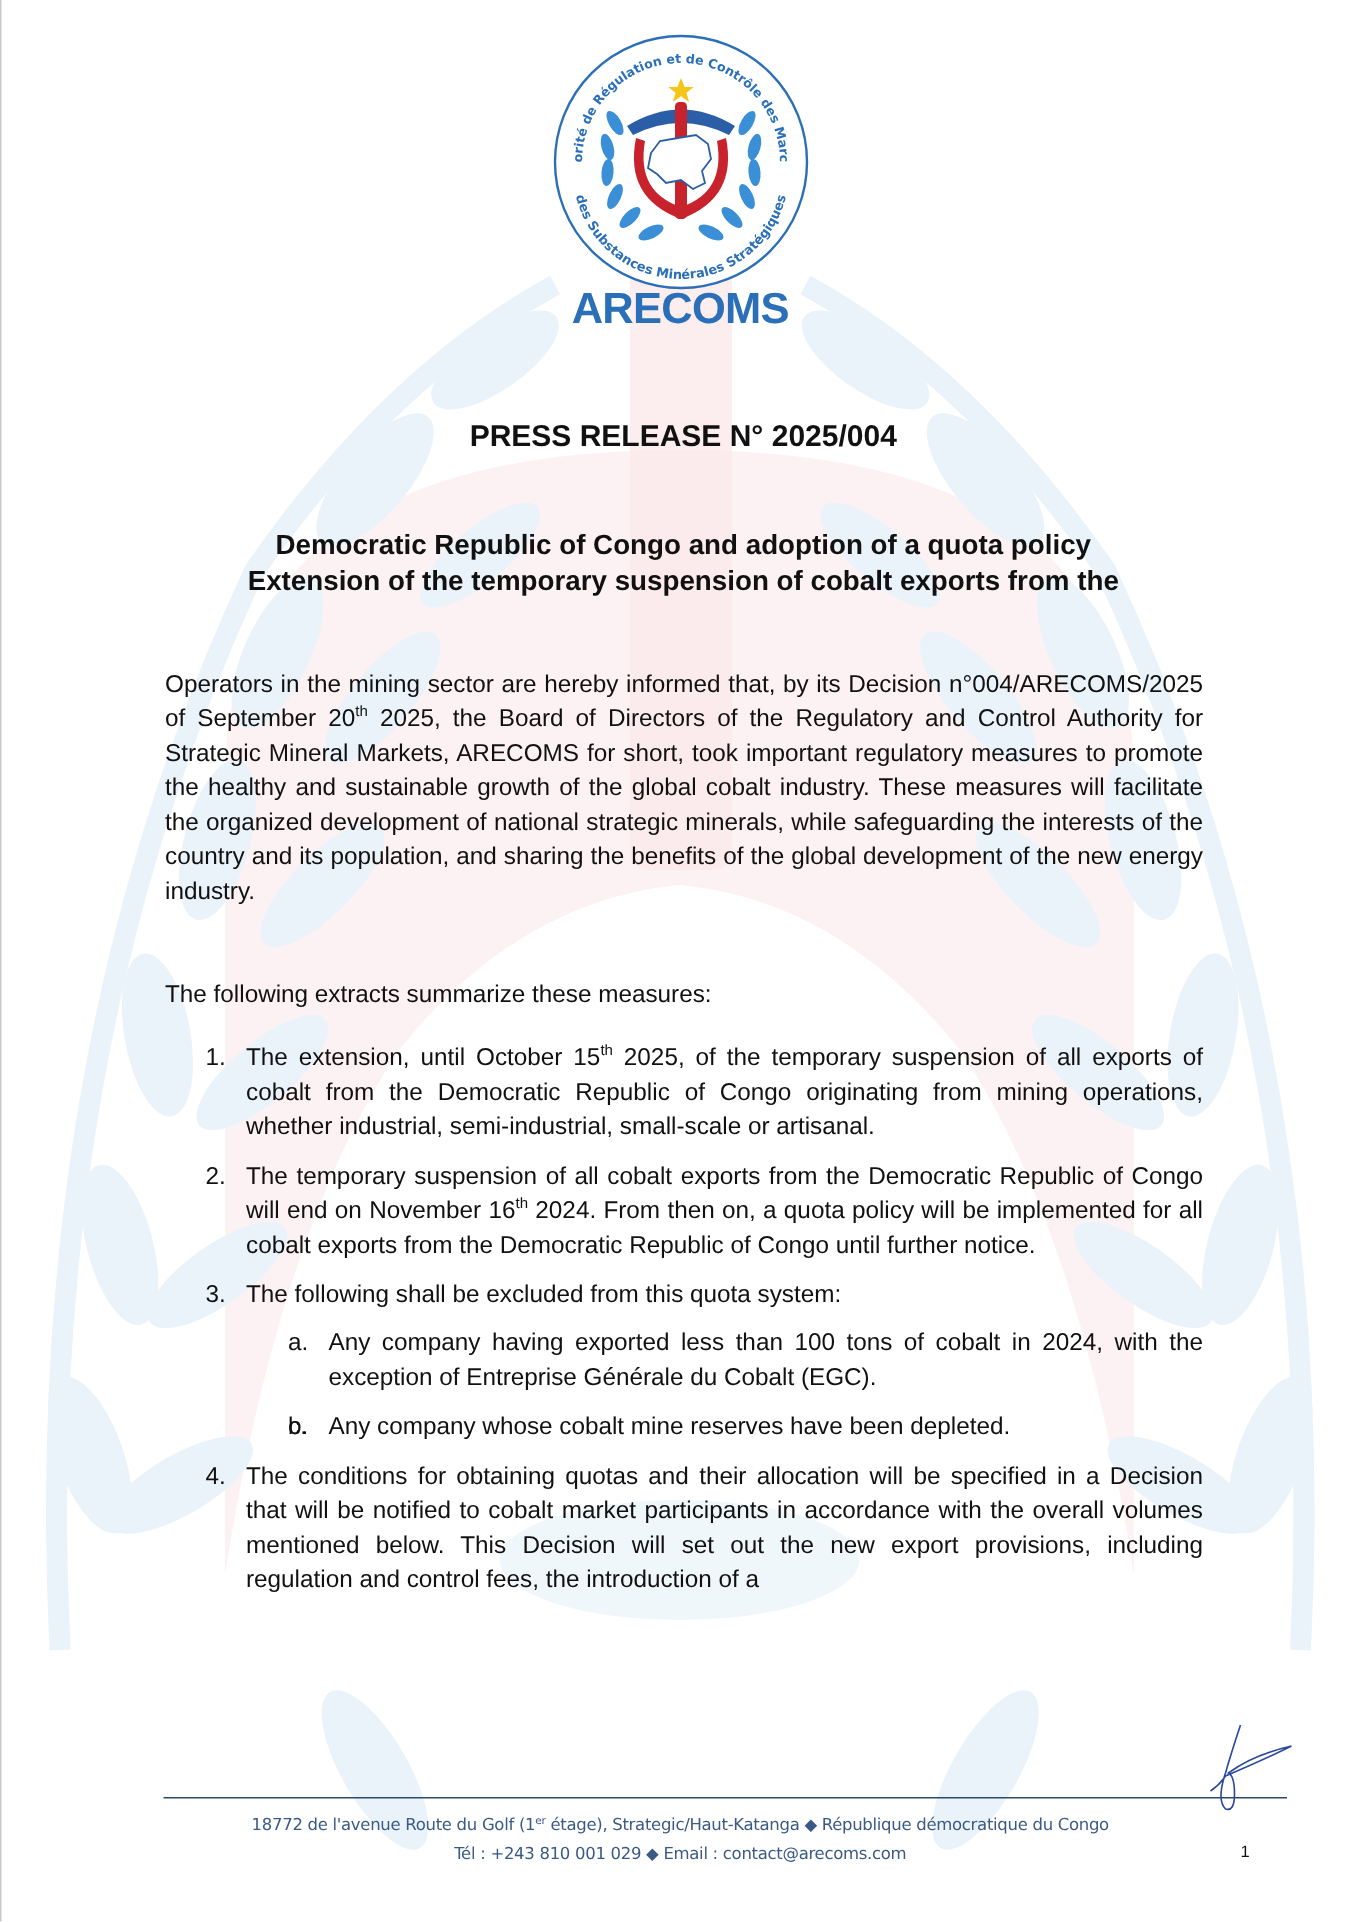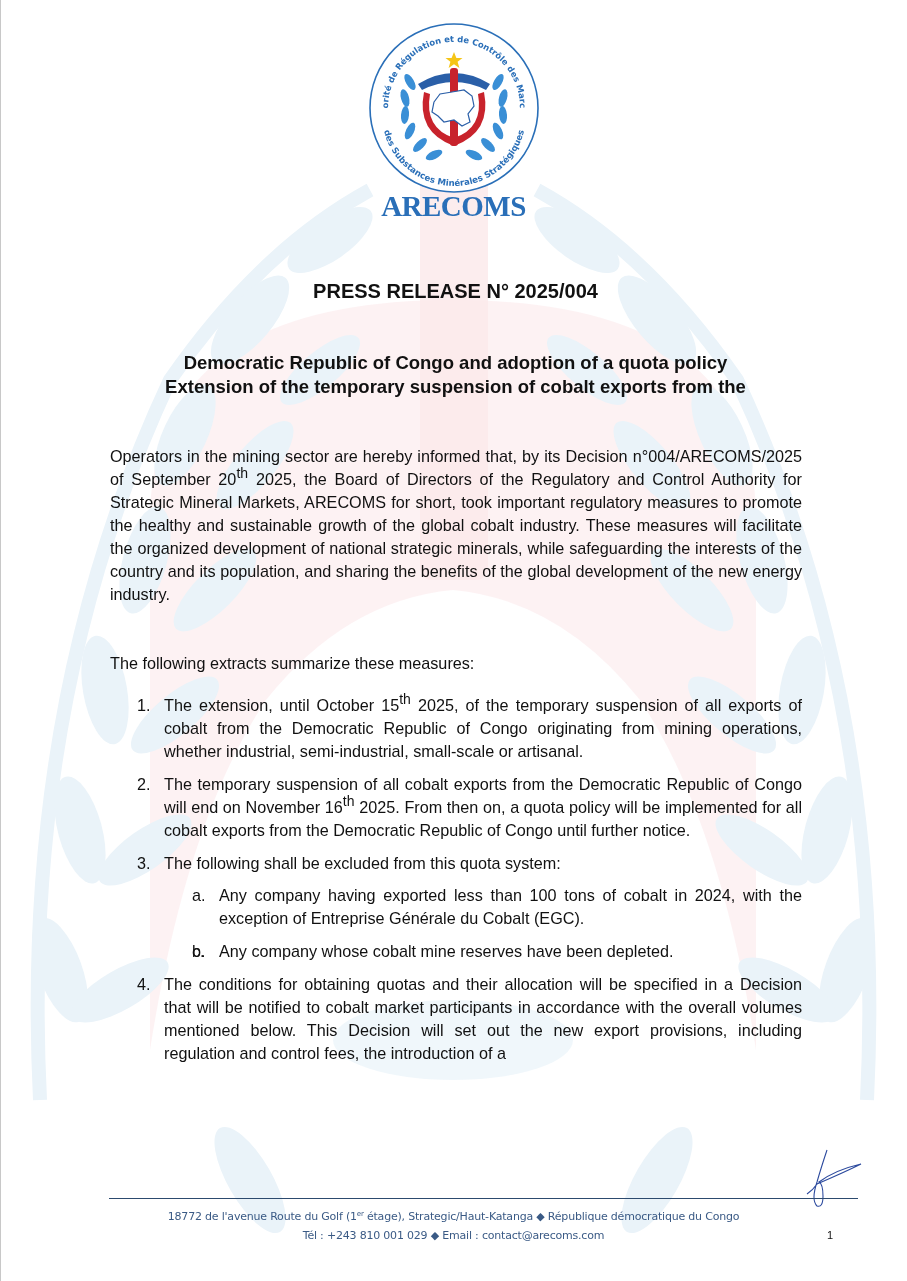--- a/index.html
+++ b/index.html
@@ -9,38 +9,38 @@
     font-family: "Liberation Sans", sans-serif;
     color: #111111;
   }
   .page-edge { position: absolute; left: 0; top: 0; width: 1px; height: 1281px; background: #c8c8c8; }
   .watermark { position: absolute; left: 0; top: 0; width: 907px; height: 1281px; z-index: 0; }
   .content { position: absolute; left: 0; top: 0; width: 907px; height: 1281px; z-index: 1; }
 
   .logo { position: absolute; left: 368px; top: 22px; width: 172px; height: 172px; }
   .brand {
     position: absolute; left: 0; width: 907px; top: 190px; text-align: center;
-    font-family: Liberation Serif, serif; font-weight: bold; font-size: 29px;
+    font-family: Liberation Sans, sans-serif; font-weight: bold; font-size: 29px;
     letter-spacing: -0.5px; color: #2a6fb8;
   }
   .release-no {
     position: absolute; left: 0; width: 911px; top: 280px; text-align: center;
     font-weight: bold; font-size: 20px; color: #111;
   }
   .headline {
     position: absolute; left: 60px; width: 791px; top: 351px; text-align: center;
     font-weight: bold; font-size: 18.5px; line-height: 24px; color: #111;
   }
   .para {
     position: absolute; left: 110px; width: 692px; text-align: justify;
     font-size: 16.2px; line-height: 23px; color: #111;
   }
   .intro { top: 445px; }
   .lead { top: 652px; }
-  sup { font-size: 14px; line-height: 0; vertical-align: 7px; }
+  sup { font-size: 10px; line-height: 0; vertical-align: 7px; }
 
   .list { position: absolute; left: 137px; width: 665px; top: 694px; }
   .item { position: relative; padding-left: 27px; font-size: 16.2px; line-height: 23px; text-align: justify; margin-bottom: 10px; }
   .item .num { position: absolute; left: 0; top: 0; }
   .sublist { margin-top: 9px; }
   .subitem { position: relative; padding-left: 27px; margin-left: 28px; font-size: 16.2px; line-height: 23px; text-align: justify; margin-bottom: 10px; }
   .subitem .num { position: absolute; left: 0; top: 0; }
 
   .footer-line { position: absolute; left: 109px; width: 749px; top: 1198px; height: 1px; background: #2c4a6e; }
   .signature { position: absolute; left: 805px; top: 1148px; width: 60px; height: 62px; }
@@ -148,21 +148,21 @@
 
   <div class="para lead">The following extracts summarize these measures:</div>
 
   <div class="list">
     <div class="item">
       <span class="num">1.</span>
       <span>The extension, until October 15</span><sup>th</sup><span> 2025, of the temporary suspension of all exports of cobalt from the Democratic Republic of Congo originating from mining operations, whether industrial, semi-industrial, small-scale or artisanal.</span>
     </div>
     <div class="item">
       <span class="num">2.</span>
-      <span>The temporary suspension of all cobalt exports from the Democratic Republic of Congo will end on November 16</span><sup>th</sup><span> 2025. From then on, a quota policy will be implemented for all cobalt exports from the Democratic Republic of Congo until further notice.</span>
+      <span>The temporary suspension of all cobalt exports from the Democratic Republic of Congo will end on November 16</span><sup>th</sup><span> 2024. From then on, a quota policy will be implemented for all cobalt exports from the Democratic Republic of Congo until further notice.</span>
     </div>
     <div class="item">
       <span class="num">3.</span>
       <span>The following shall be excluded from this quota system:</span>
       <div class="sublist">
         <div class="subitem">
           <span class="num">a.</span>
           <span>Any company having exported less than 100 tons of cobalt in 2024, with the exception of Entreprise Générale du Cobalt (EGC).</span>
         </div>
         <div class="subitem">

